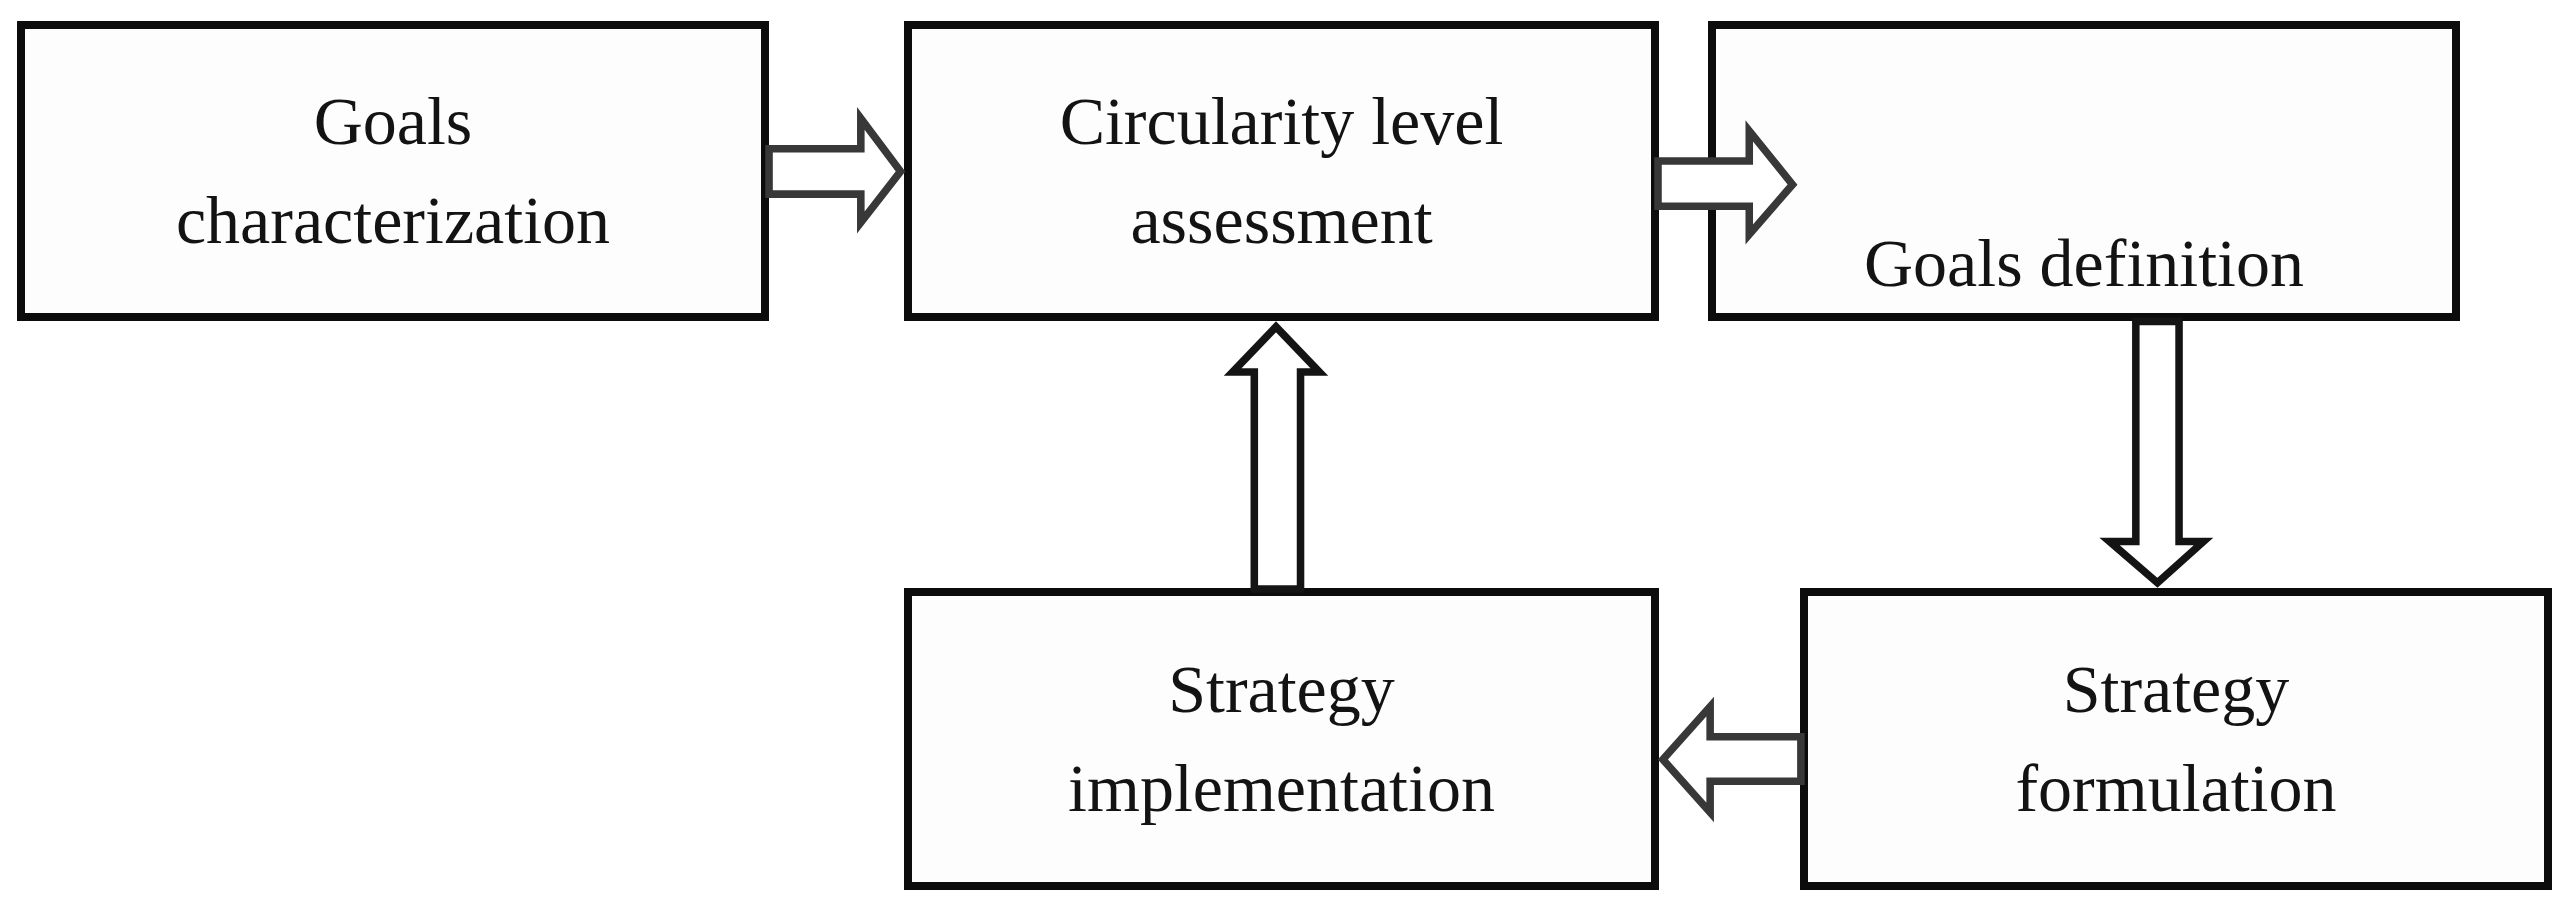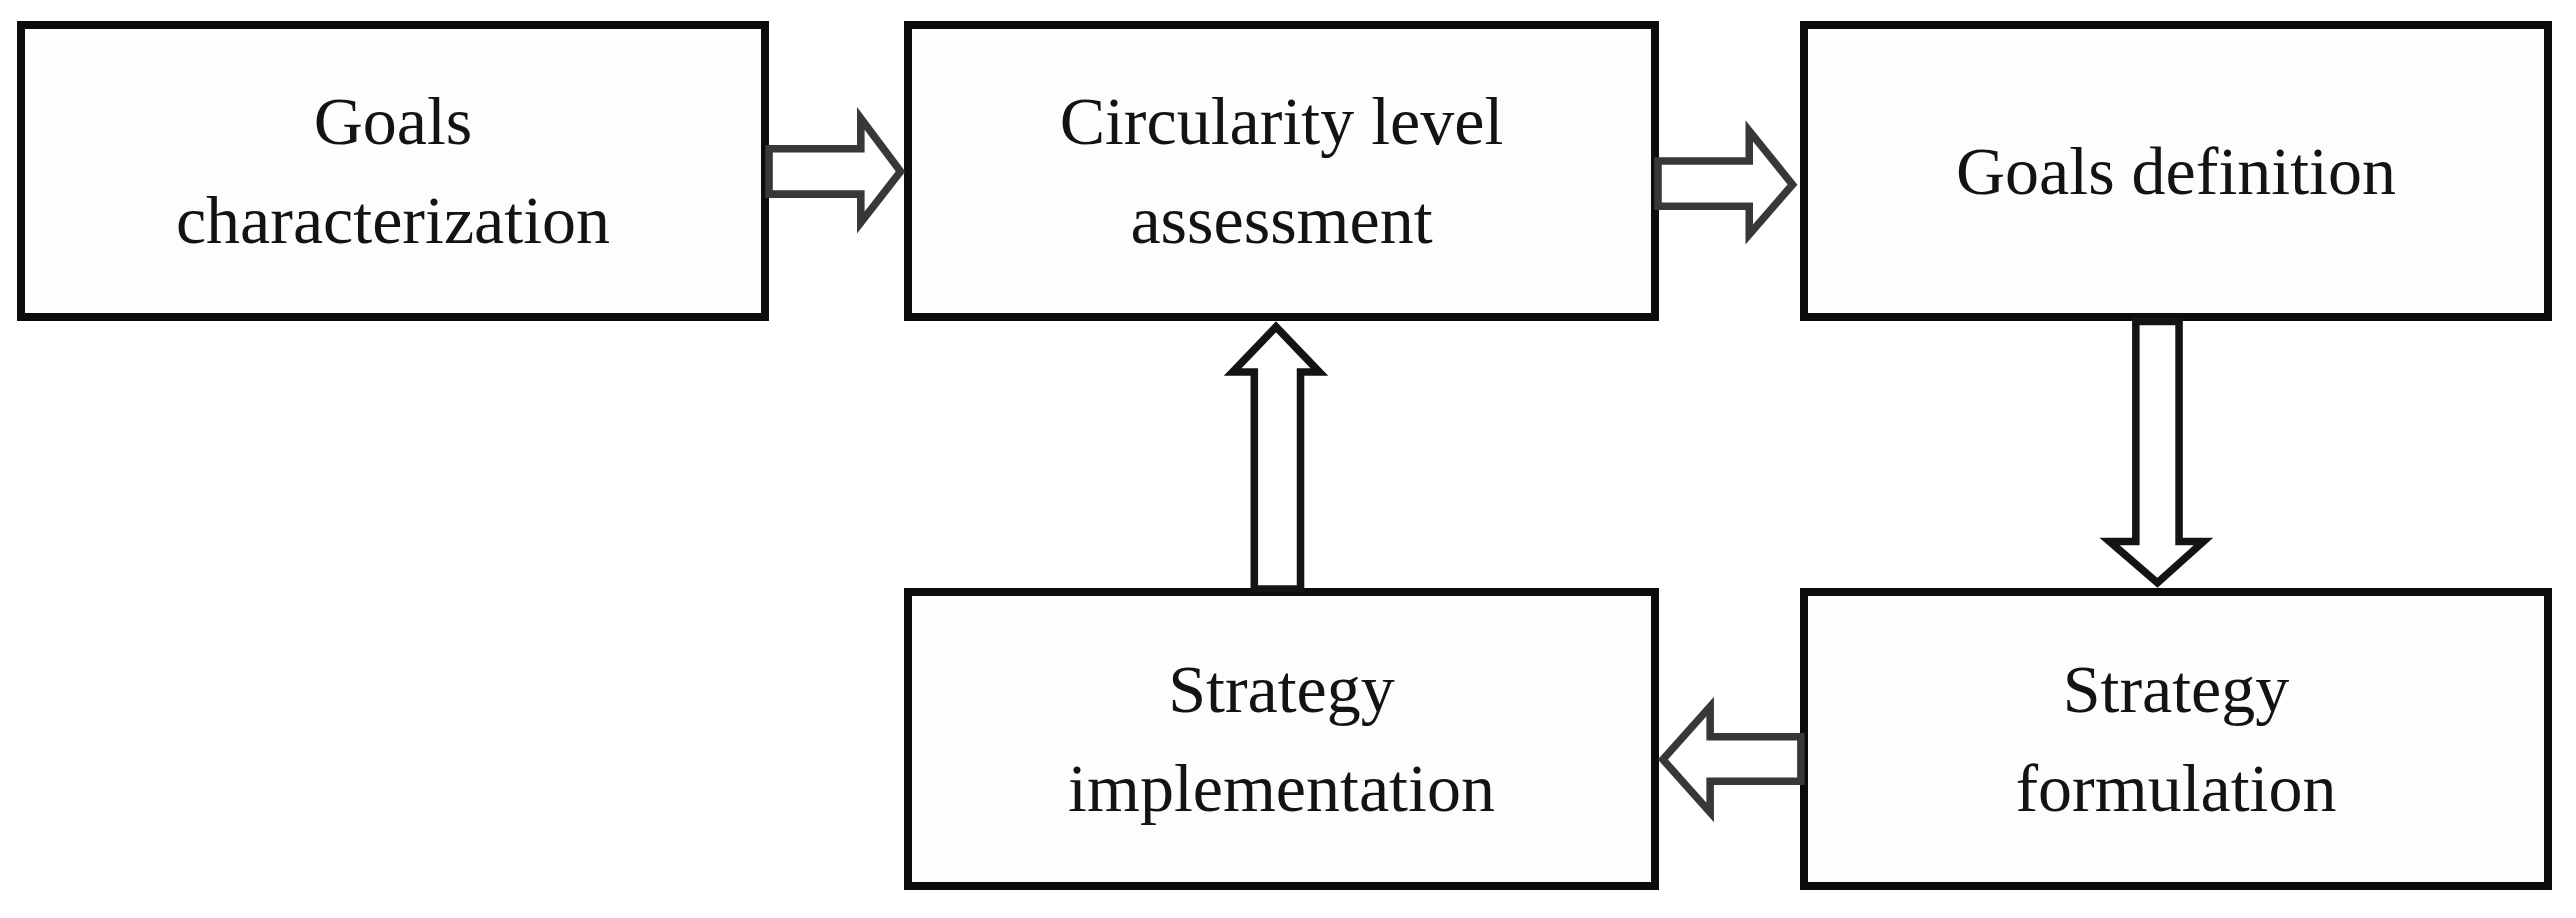--- a/index.html
+++ b/index.html
@@ -24,21 +24,21 @@
     align-items: center;
     justify-content: center;
     text-align: center;
     color: #131313;
     font-size: 68px;
     line-height: 1.45;
     white-space: pre-line;
   }
   .node-1 { left: 17px;   top: 21px;  width: 752px; height: 300px; }
   .node-2 { left: 904px;  top: 21px;  width: 755px; height: 300px; }
-  .node-3 { left: 1800px; top: 21px;  width: 752px; height: 300px; }
+  .node-3 { left: 1708px; top: 21px;  width: 752px; height: 300px; align-items: flex-end; }
   .node-4 { left: 1800px; top: 588px; width: 752px; height: 302px; }
   .node-5 { left: 904px;  top: 588px; width: 755px; height: 302px; }
 
   .arrow {
     position: absolute;
     overflow: visible;
   }
   .arrow polygon {
     fill: #ffffff;
     stroke-width: 8;

